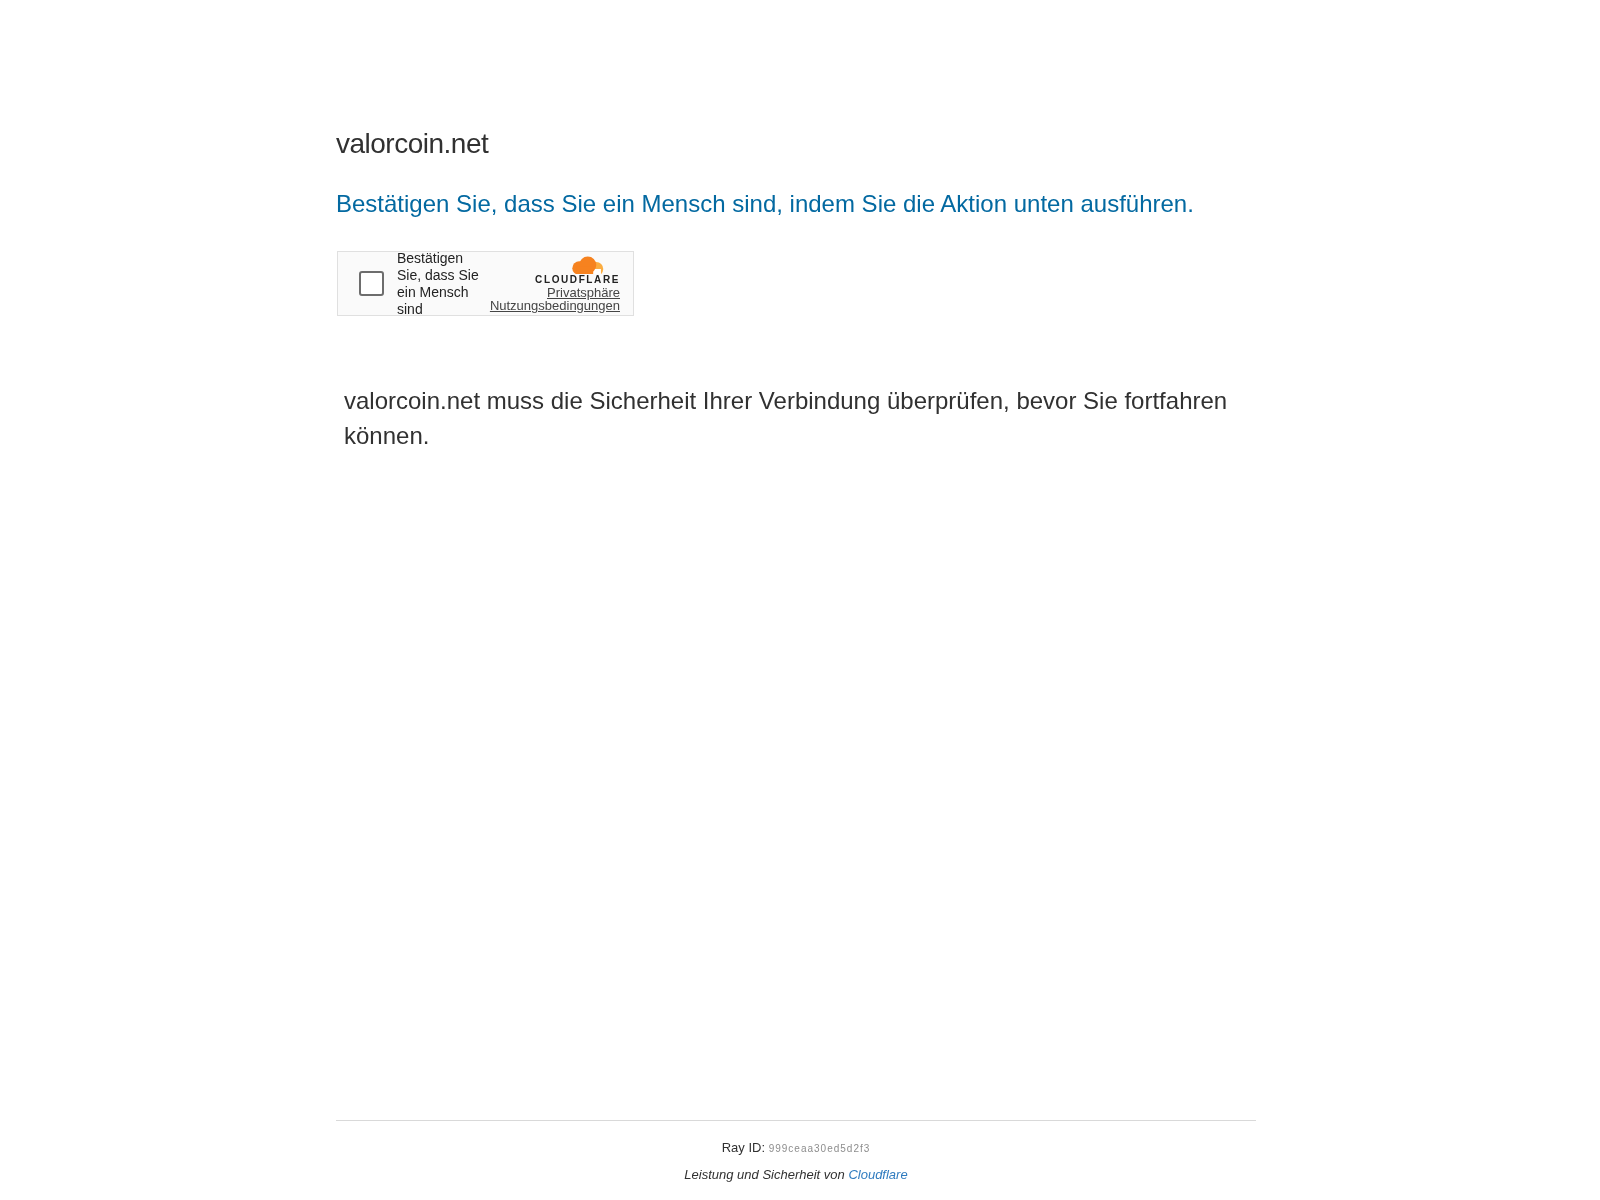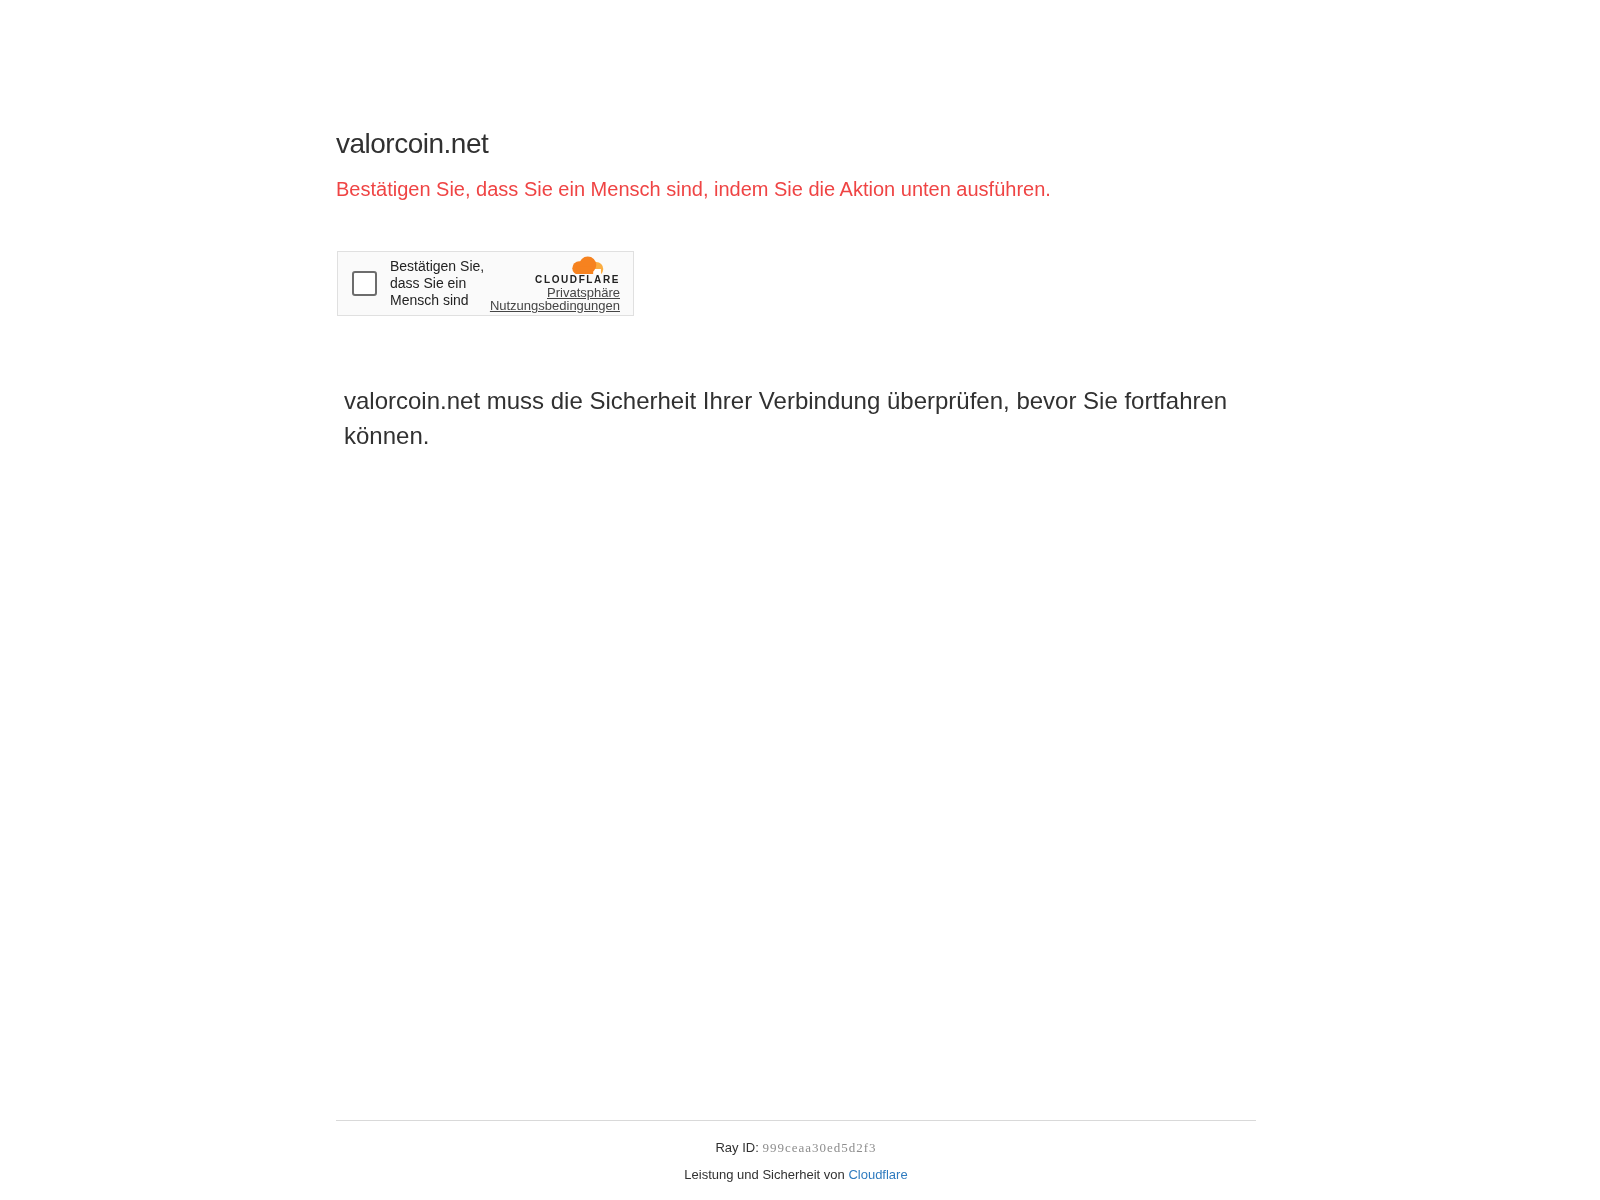--- a/index.html
+++ b/index.html
@@ -24,37 +24,37 @@
     left: 0;
     top: 128px;
     font-size: 28px;
     font-weight: 500;
     letter-spacing: -0.5px;
     color: #313131;
   }
   .page-subtitle {
     position: absolute;
     left: 0;
-    top: 178px;
-    font-size: 20px;
+    top: 190px;
+    font-size: 24px;
     font-weight: 400;
-    color: #ef4444;
+    color: #0369a1;
   }
   
   .challenge-widget {
     position: absolute;
     left: 1px;
     top: 251px;
     width: 297px;
     height: 65px;
     background: #fafafa;
     border: 1px solid #e0e0e0;
     display: flex;
     align-items: center;
-    padding: 0 13px 0 14px;
+    padding: 0 13px 0 21px;
   }
   .cf-checkbox {
     width: 25px;
     height: 25px;
     border: 2px solid #6d6d6d;
     border-radius: 3px;
     background: #ffffff;
     flex: 0 0 auto;
     cursor: pointer;
   }
@@ -112,33 +112,34 @@
   .footer-rayid {
     position: absolute;
     left: 0;
     top: 1140px;
     width: 920px;
     text-align: center;
     font-size: 13px;
     color: #313131;
   }
   .footer-rayid .ray-value {
-    font-family: Liberation Serif, serif;
-    font-size: 13px;
+    font-family: Liberation Sans, sans-serif;
+    font-size: 10px;
     color: #8d8d8d;
     letter-spacing: 1px;
   }
   .footer-security {
     position: absolute;
     left: 0;
     top: 1167px;
     width: 920px;
     text-align: center;
     font-size: 13px;
     color: #313131;
+    font-style: italic;
   }
   .footer-security a {
     color: #2f7bbf;
     text-decoration: none;
     cursor: pointer;
   }
 </style>
 </head>
 <body>
 

